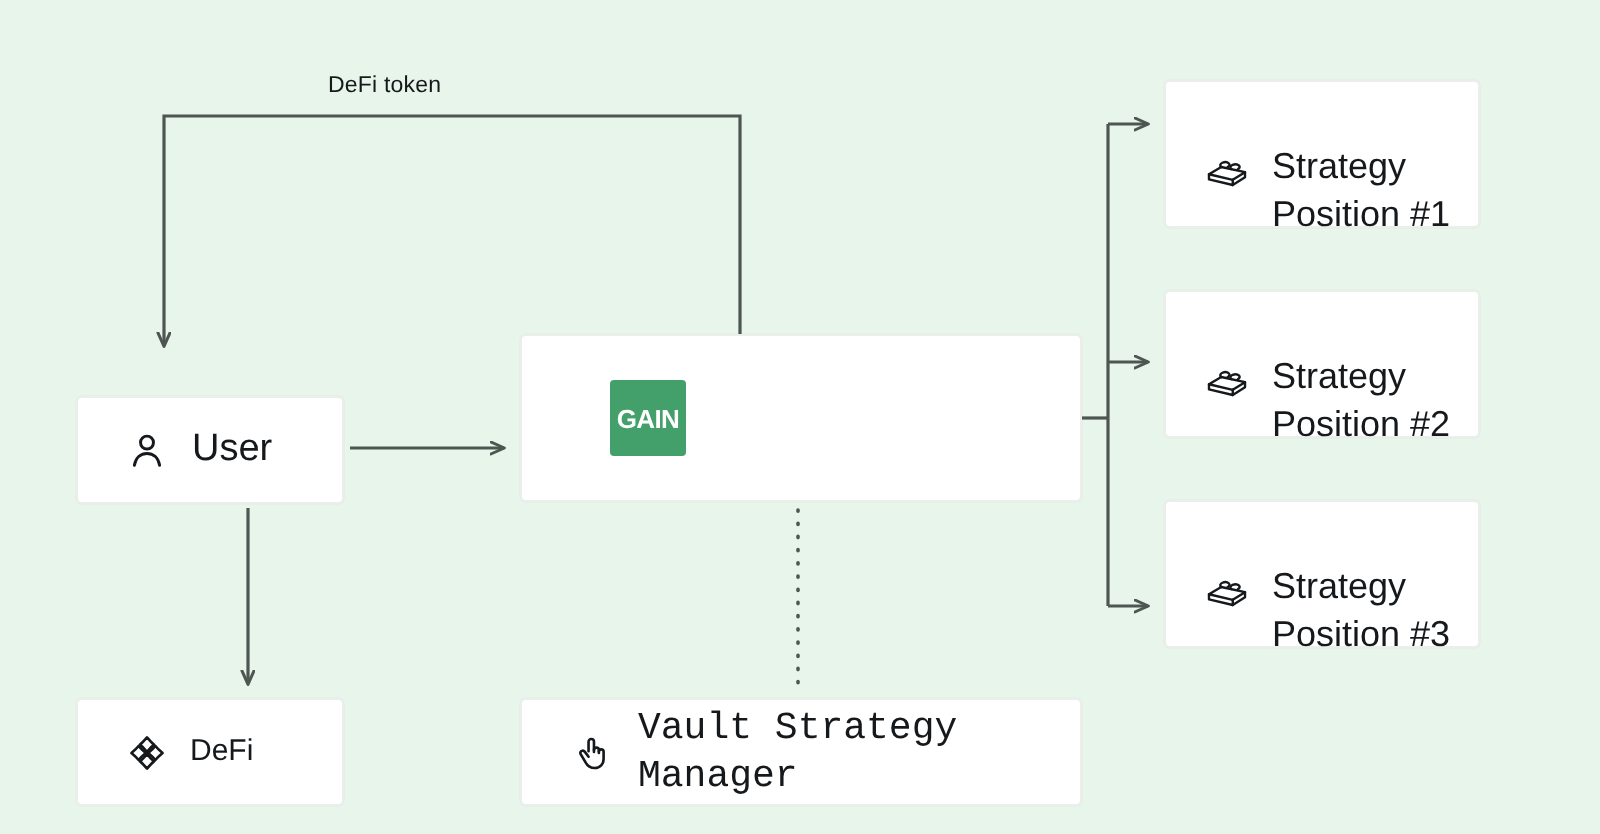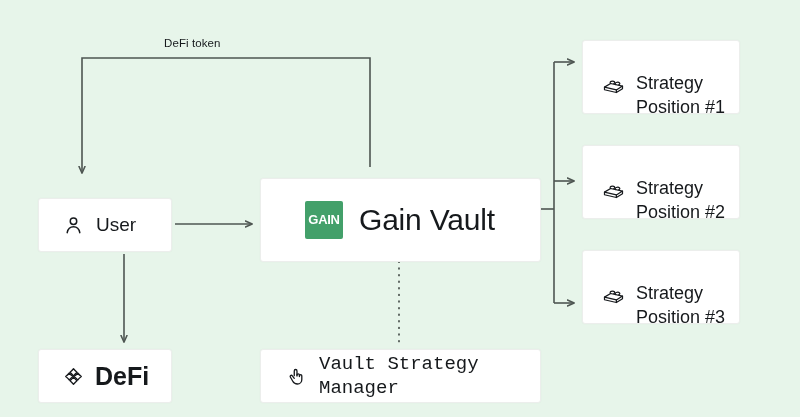--- a/index.html
+++ b/index.html
@@ -57,24 +57,24 @@
   #node-user {
     left: 38px; top: 198px; width: 134px; height: 54px;
   }
   #node-user .node-inner { padding-left: 24px; }
   #node-user .node-label { font-size: 19px; }
 
   #node-defi {
     left: 38px; top: 349px; width: 134px; height: 54px;
   }
   #node-defi .node-inner { padding-left: 24px; gap: 11px; }
-  #node-defi .node-label { font-size: 25px; font-weight: bold; }
+  #node-defi .node-label { font-size: 15px; }
 
   #node-gain-vault {
-    left: 260px; top: 178px; width: 281px; height: 84px;
+    left: 260px; top: 167px; width: 281px; height: 84px;
   }
   #node-gain-vault .node-inner { padding-left: 44px; gap: 16px; }
   #node-gain-vault .node-label { font-size: 30px; letter-spacing: -0.2px; }
 
   #node-vsm {
     left: 260px; top: 349px; width: 281px; height: 54px;
   }
   #node-vsm .node-inner { padding-left: 24px; gap: 13px; }
   #node-vsm .node-label { font-size: 19px; font-family: Liberation Mono, monospace; }
 
@@ -169,21 +169,20 @@
       </svg>
       <span class="node-label">DeFi</span>
     </div>
   </div>
 
   <div class="node" id="node-gain-vault">
     <div class="node-inner">
       <span class="logo-mark">
         <span class="logo-text">GAIN</span>
       </span>
-      <span class="node-label">Gain Vault</span>
     </div>
   </div>
 
   <div class="node" id="node-vsm">
     <div class="node-inner">
       <svg class="icon" width="21" height="21" viewBox="0 0 24 24" fill="none" stroke="#16191c" stroke-width="1.5" stroke-linecap="round" stroke-linejoin="round">
         <path d="M10.6,11.0 L10.6,5.6 C10.6,4.7 11.3,4.0 12.1,4.0 C13.0,4.0 13.7,4.7 13.7,5.6 L13.7,11.4"></path>
         <path d="M13.7,10.3 C13.7,9.5 14.3,8.9 15.1,8.9 C15.9,8.9 16.5,9.5 16.5,10.3 L16.5,12.0"></path>
         <path d="M16.5,11.2 C16.5,10.5 17.1,9.9 17.8,9.9 C18.6,9.9 19.2,10.5 19.2,11.2 L19.2,15.4 C19.2,18.2 17.2,20.6 14.2,20.6 C11.6,20.6 9.9,19.3 8.9,17.4 L6.1,12.6 C5.7,11.9 6.0,11.1 6.7,10.8 C7.3,10.5 8.0,10.7 8.4,11.2 L10.6,14.1"></path>
       </svg>

